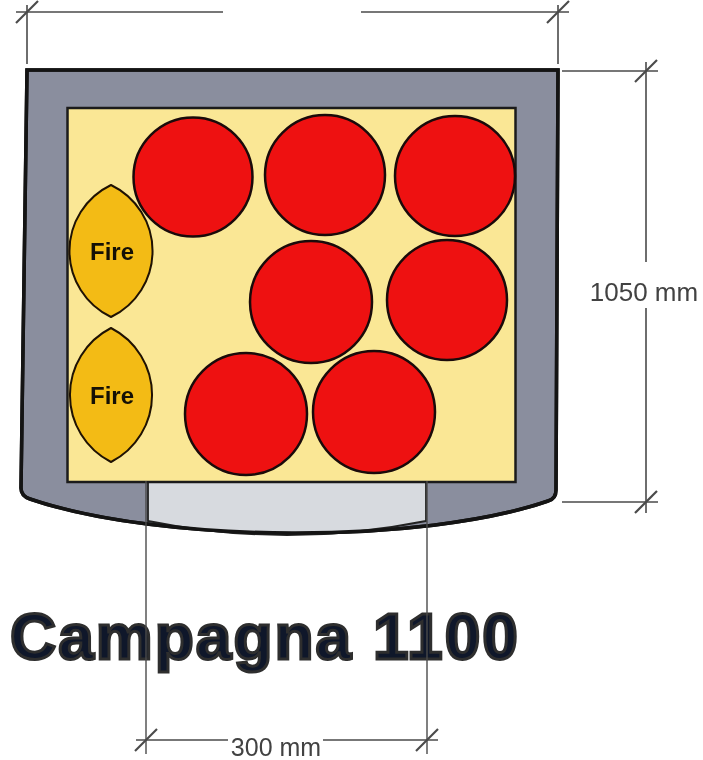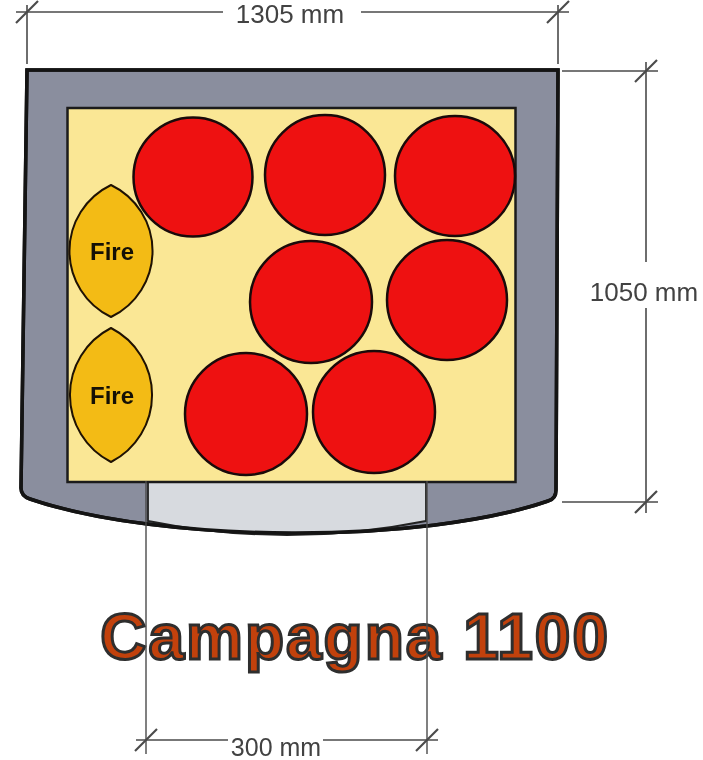--- a/index.html
+++ b/index.html
@@ -2,22 +2,22 @@
 <html><head>
 <meta charset="utf-8">
 <style>
   html,body{margin:0;padding:0;background:#ffffff;}
   .stage{
     position:relative;width:703px;height:760px;background:#ffffff;
     font-family:"Liberation Sans", sans-serif;overflow:hidden;
   }
   .title{
     position:absolute;left:10px;top:600px;width:600px;height:80px;
-    text-align:right;font-size:64px;font-weight:bold;letter-spacing:2px;
-    color:#c2410c;-webkit-text-stroke:3px #2e2e2e;z-index:1;white-space:nowrap;
+    text-align:left;font-size:64px;font-weight:bold;letter-spacing:2px;
+    color:#0f172a;-webkit-text-stroke:3px #2e2e2e;z-index:1;white-space:nowrap;
   }
   svg.plan{position:absolute;left:0;top:0;z-index:2;}
   .dim-label{
     position:absolute;z-index:3;color:#424242;text-align:center;
     white-space:nowrap;background:transparent;
   }
   .dim-label.w{left:210px;top:1px;width:160px;font-size:26px;line-height:26px;}
   .dim-label.d{left:582px;top:278px;width:124px;font-size:26px;line-height:28px;}
   .dim-label.o{left:206px;top:734px;width:140px;font-size:25px;line-height:27px;}
 </style>
@@ -75,16 +75,15 @@
     <g stroke="#4A4A4A" stroke-width="1.4" fill="none">
       <line x1="146" y1="481" x2="146" y2="754"></line>
       <line x1="427" y1="481" x2="427" y2="754"></line>
       <line x1="136" y1="740" x2="228" y2="740" stroke-width="1.6"></line>
       <line x1="323" y1="740" x2="438" y2="740" stroke-width="1.6"></line>
       <line x1="135" y1="751" x2="157" y2="729" stroke-width="2.2"></line>
       <line x1="416" y1="751" x2="438" y2="729" stroke-width="2.2"></line>
     </g>
   </svg>
 
-  <div class="dim-label w">1305 mm</div>
   <div class="dim-label d">1050 mm</div>
   <div class="dim-label o">300 mm</div>
 </div>
 
 </body></html>

